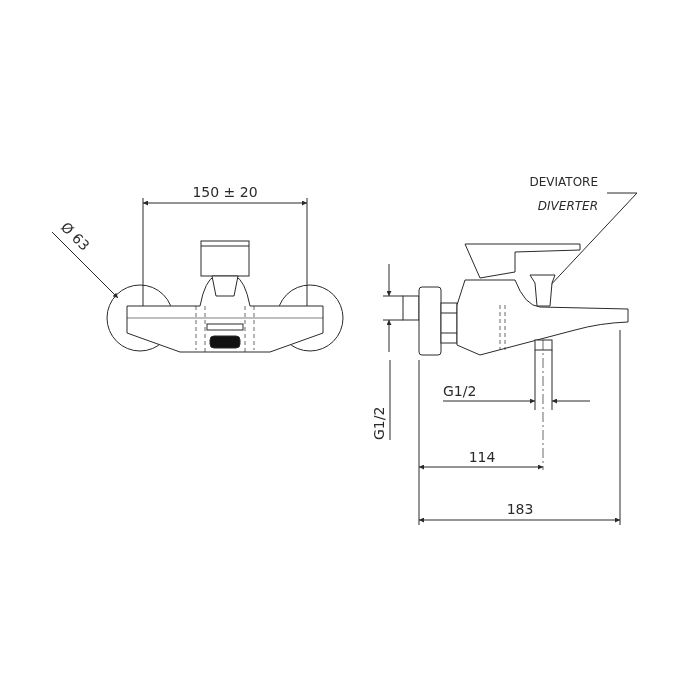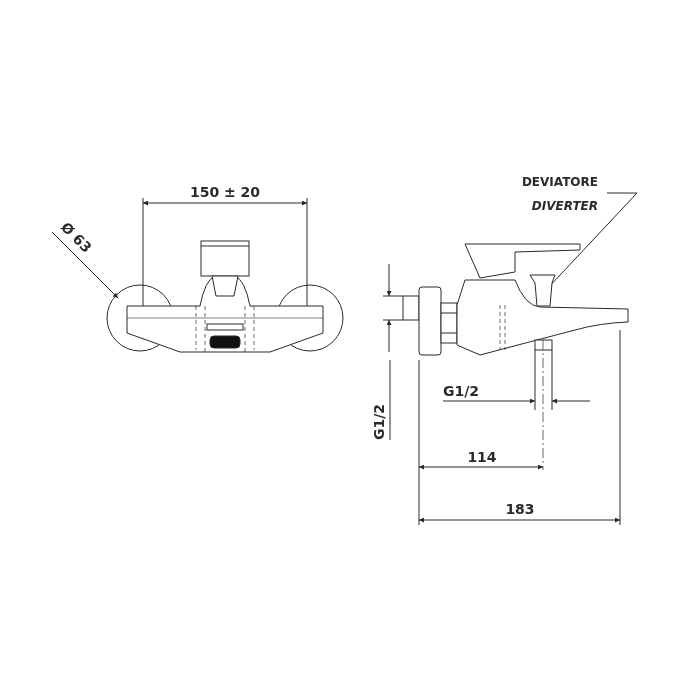--- a/index.html
+++ b/index.html
@@ -1,17 +1,17 @@
 <!DOCTYPE html>
 <html><head>
 <meta charset="utf-8">
 <style>
   html,body{margin:0;padding:0;background:#ffffff;}
   body{width:700px;height:700px;overflow:hidden;font-family:"DejaVu Sans",sans-serif;}
-  #canvas{position:absolute;left:0;top:0;width:700px;height:700px;font-weight:bold;}
+  #canvas{position:absolute;left:0;top:0;width:700px;height:700px;}
   svg text{font-family:"DejaVu Sans",sans-serif;fill:#2a2a2a;}
 </style>
 </head>
 <body>
 
 <div id="canvas">
 <svg width="700" height="700" viewBox="0 0 700 700" xmlns="http://www.w3.org/2000/svg" stroke="#2a2a2a" fill="none" stroke-width="1">
   <defs>
     <marker id="arr" viewBox="0 0 10 10" refX="10" refY="5" markerWidth="12" markerHeight="5" orient="auto-start-reverse" markerUnits="userSpaceOnUse">
       <path d="M0,0 L10,5 L0,10 z" fill="#2a2a2a" stroke="none"></path>

